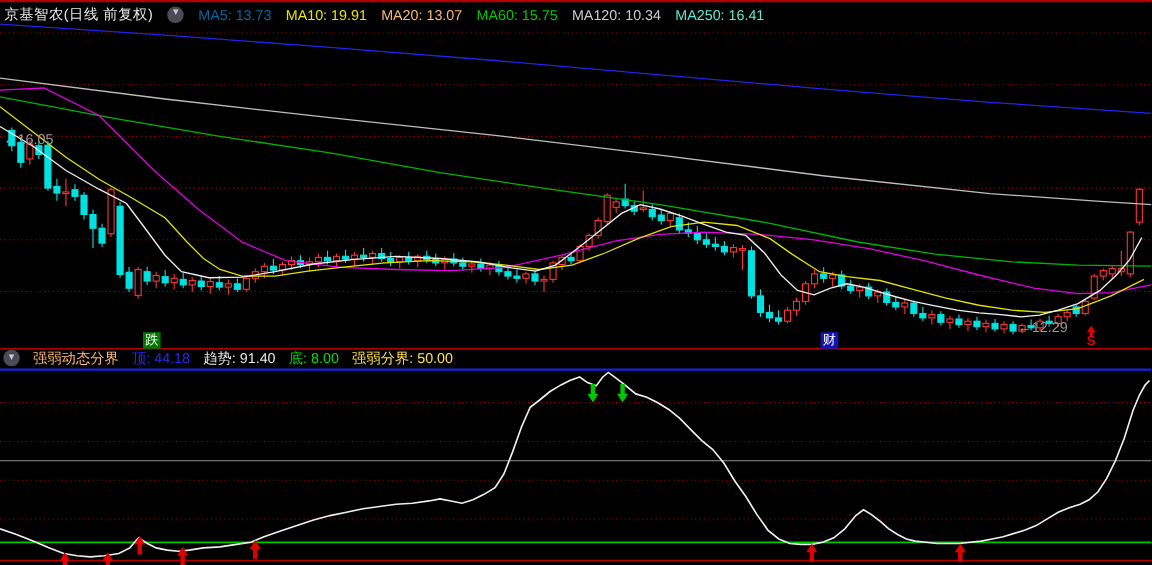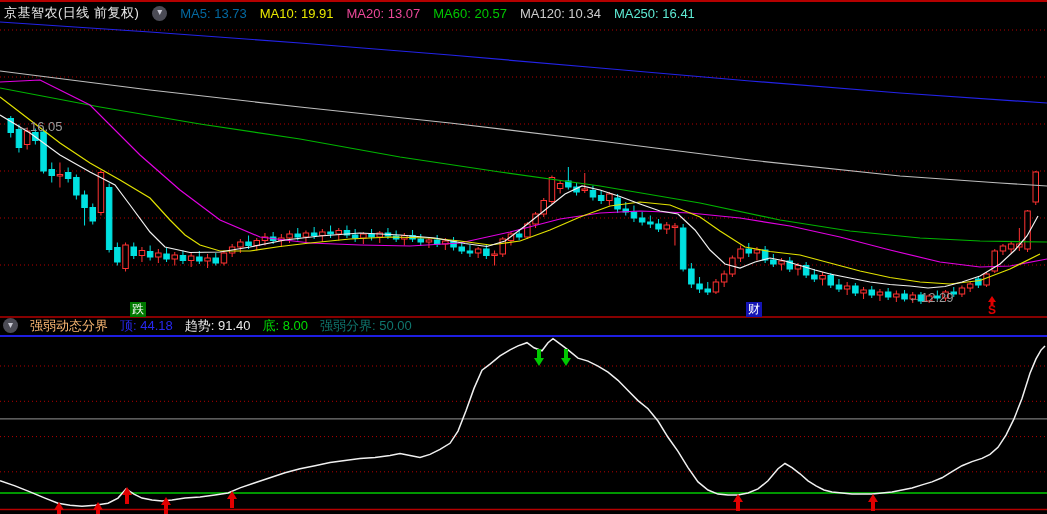--- a/index.html
+++ b/index.html
@@ -11,22 +11,22 @@
   .title{color:#e8e8e8;letter-spacing:0.5px;}
   .dd-icon{width:15px;height:15px;border-radius:50%;background:#4b4b55;color:#c8c8d2;
            display:inline-flex;align-items:center;justify-content:center;font-size:10px;line-height:1;
            cursor:pointer;}
   .dd-icon i{font-style:normal;transform:translateY(-1px);}
   .ma{font-size:13px;}
   .subbar{position:absolute;left:3px;top:318px;height:15px;display:flex;align-items:center;
           gap:12px;white-space:nowrap;z-index:5;font-size:13px;}
   .sub-name{color:#fdba74;}
   .px-label{position:absolute;color:#9a9a9a;font-size:13px;z-index:4;white-space:nowrap;}
-  #high-label{left:17px;top:119px;}
-  #low-label{left:884px;top:290px;padding-left:24px;}
+  #high-label{left:3px;top:119px;}
+  #low-label{left:925px;top:290px;}
   .tag{position:absolute;z-index:4;font-size:12px;color:#fff;padding:0 2px;line-height:15px;height:15px;}
   #tag-die{left:130px;top:302px;background:#007800;}
   #tag-cai{left:746px;top:302px;background:#1414b4;}
 </style>
 </head>
 <body>
 
 <div class="screen">
 
   <svg id="chart" width="1047" height="514">
@@ -318,35 +318,35 @@
       <path d="M566,366 l-5,-8 h3 v-9 h4 v9 h3 z" fill="#00c800"></path>
     </svg>
 
   <div class="topbar">
     <span class="title">京基智农(日线 前复权)</span>
     <span class="dd-icon">
         <i>▾</i>
       </span>
     <span class="ma" style="color:#0369a1">MA5: 13.73</span>
     <span class="ma" style="color:#e8e800">MA10: 19.91</span>
-    <span class="ma" style="color:#ec4899">MA20: 13.07</span>
-    <span class="ma" style="color:#00c800">MA60: 20.57</span>
+    <span class="ma" style="color:#fdba74">MA20: 13.07</span>
+    <span class="ma" style="color:#00c800">MA60: 15.75</span>
     <span class="ma" style="color:#cccccc">MA120: 10.34</span>
     <span class="ma" style="color:#5eead4">MA250: 16.41</span>
   </div>
 
   <div class="subbar">
     <span class="dd-icon">
         <i>▾</i>
       </span>
     <span class="sub-name">强弱动态分界</span>
     <span style="color:#2828f0">顶: 44.18</span>
     <span style="color:#e8e8e8">趋势: 91.40</span>
     <span style="color:#00dc00">底: 8.00</span>
-    <span style="color:#0f766e">强弱分界: 50.00</span>
+    <span style="color:#fde047">强弱分界: 50.00</span>
   </div>
 
   <div class="px-label" id="high-label">←16.05</div>
   <div class="px-label" id="low-label">←12.29</div>
   <div class="tag" id="tag-die">跌</div>
   <div class="tag" id="tag-cai">财</div>
 
 </div>
 
 </body></html>

